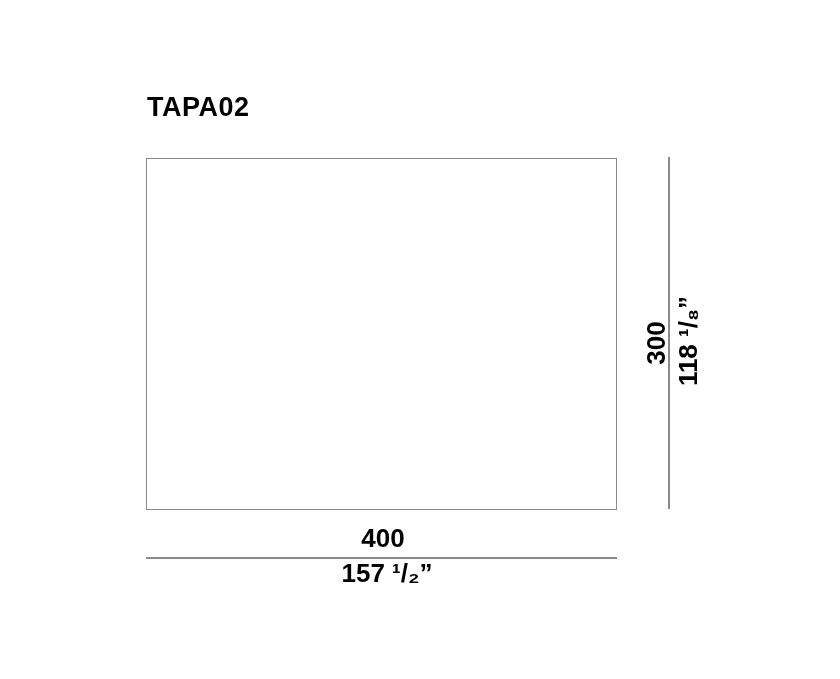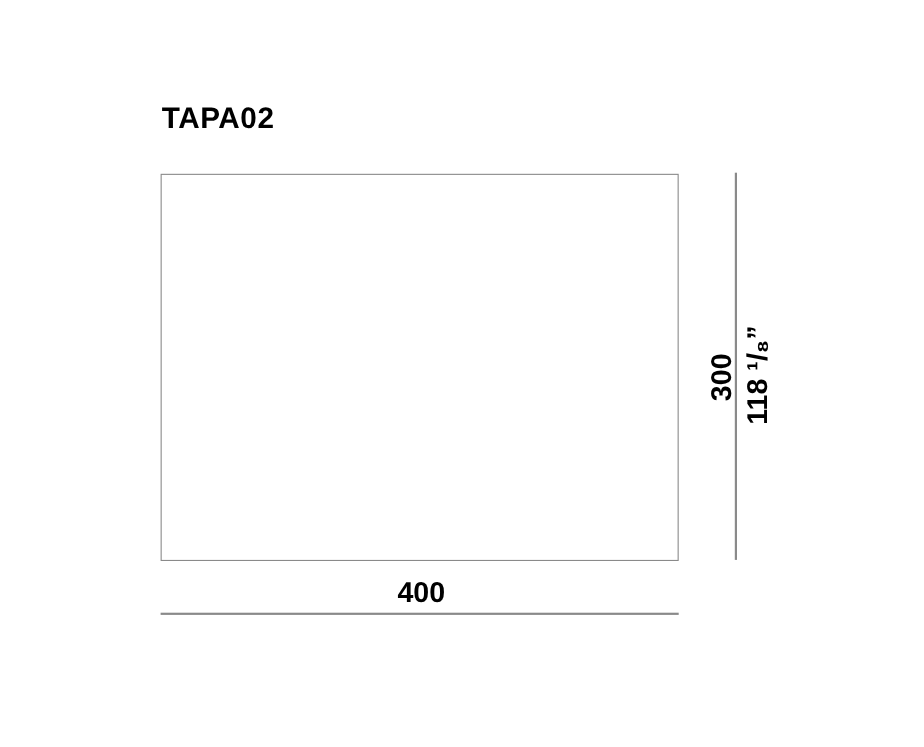--- a/index.html
+++ b/index.html
@@ -79,14 +79,15 @@
   <div class="dim-line-vertical"></div>
 
   <div class="dim-label rotated height-metric">300</div>
 
   <div class="dim-label rotated height-imperial">118 ¹/₈”</div>
 
   <div class="dim-line-horizontal"></div>
 
   <div class="dim-label width-metric">400</div>
 
+  <div class="dim-label width-imperial">157 ¹/₂”</div>
 
 </div>
 
 </body></html>

